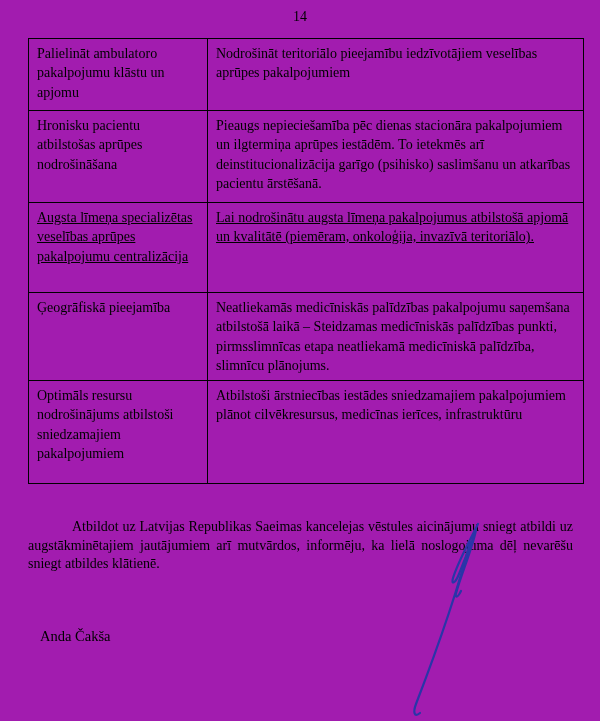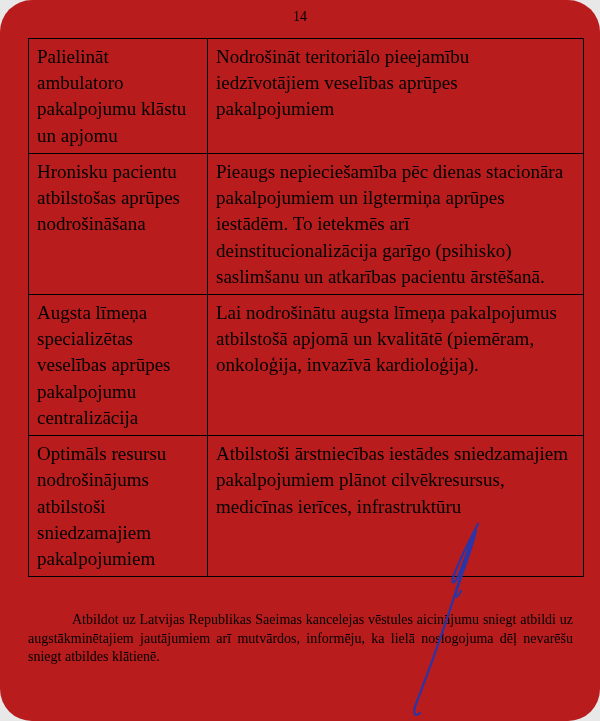--- a/index.html
+++ b/index.html
@@ -5,49 +5,48 @@
   html, body {
     margin: 0;
     padding: 0;
     background: #e8e8e8;
   }
   .page {
     position: relative;
     width: 600px;
     height: 721px;
     margin: 0 auto;
-    background: #b91c1c;
+    background: #a21caf;
     font-family: "Liberation Serif", serif;
     color: #000000;
     overflow: hidden;
-    border-radius: 32px;
   }
   .page-number {
     padding-top: 9px;
     text-align: center;
     font-size: 14px;
   }
   table.doc-table {
     border-collapse: collapse;
     margin: 13px 0 0 28px;
     width: 545px;
     table-layout: fixed;
   }
   table.doc-table td {
     border: 1px solid #000000;
     vertical-align: top;
     padding: 5px 8px 4px 8px;
-    font-size: 19px;
+    font-size: 14px;
     line-height: 1.38;
   }
   td.cell-left { width: 162px; }
   td.cell-right { width: 359px; }
   tr.row-1 td { height: 62px; }
   tr.row-2 td { height: 82px; padding-left: 8px; }
-  tr.row-3 td { height: 80px; }
+  tr.row-3 td { height: 80px; text-decoration: underline; }
   tr.row-4 td { height: 78px; }
   tr.row-5 td { height: 93px; }
   .closing-paragraph {
     margin: 34px 27px 0 28px;
     font-size: 14px;
     line-height: 1.33;
     text-align: justify;
     text-indent: 44px;
   }
   .signature-row {
@@ -78,21 +77,25 @@
       <tr class="row-1">
         <td class="cell-left">Palielināt ambulatoro pakalpojumu klāstu un apjomu</td>
         <td class="cell-right">Nodrošināt teritoriālo pieejamību iedzīvotājiem veselības aprūpes pakalpojumiem</td>
       </tr>
       <tr class="row-2">
         <td class="cell-left">Hronisku pacientu atbilstošas aprūpes nodrošināšana</td>
         <td class="cell-right">Pieaugs nepieciešamība pēc dienas stacionāra pakalpojumiem un ilgtermiņa aprūpes iestādēm. To ietekmēs arī deinstitucionalizācija garīgo (psihisko) saslimšanu un atkarības pacientu ārstēšanā.</td>
       </tr>
       <tr class="row-3">
         <td class="cell-left">Augsta līmeņa specializētas veselības aprūpes pakalpojumu centralizācija</td>
-        <td class="cell-right">Lai nodrošinātu augsta līmeņa pakalpojumus atbilstošā apjomā un kvalitātē (piemēram, onkoloģija, invazīvā kardioloģija).</td>
+        <td class="cell-right">Lai nodrošinātu augsta līmeņa pakalpojumus atbilstošā apjomā un kvalitātē (piemēram, onkoloģija, invazīvā teritoriālo).</td>
+      </tr>
+      <tr class="row-4">
+        <td class="cell-left">Ģeogrāfiskā pieejamība</td>
+        <td class="cell-right">Neatliekamās medicīniskās palīdzības pakalpojumu saņemšana atbilstošā laikā – Steidzamas medicīniskās palīdzības punkti, pirmsslimnīcas etapa neatliekamā medicīniskā palīdzība, slimnīcu plānojums.</td>
       </tr>
       <tr class="row-5">
         <td class="cell-left">Optimāls resursu nodrošinājums atbilstoši sniedzamajiem pakalpojumiem</td>
         <td class="cell-right">Atbilstoši ārstniecības iestādes sniedzamajiem pakalpojumiem plānot cilvēkresursus, medicīnas ierīces, infrastruktūru</td>
       </tr>
     </tbody>
   </table>
 
   <p class="closing-paragraph">Atbildot uz Latvijas Republikas Saeimas kancelejas vēstules aicinājumu sniegt atbildi uz augstākminētajiem jautājumiem arī mutvārdos, informēju, ka lielā noslogojuma dēļ nevarēšu sniegt atbildes klātienē.</p>
 

